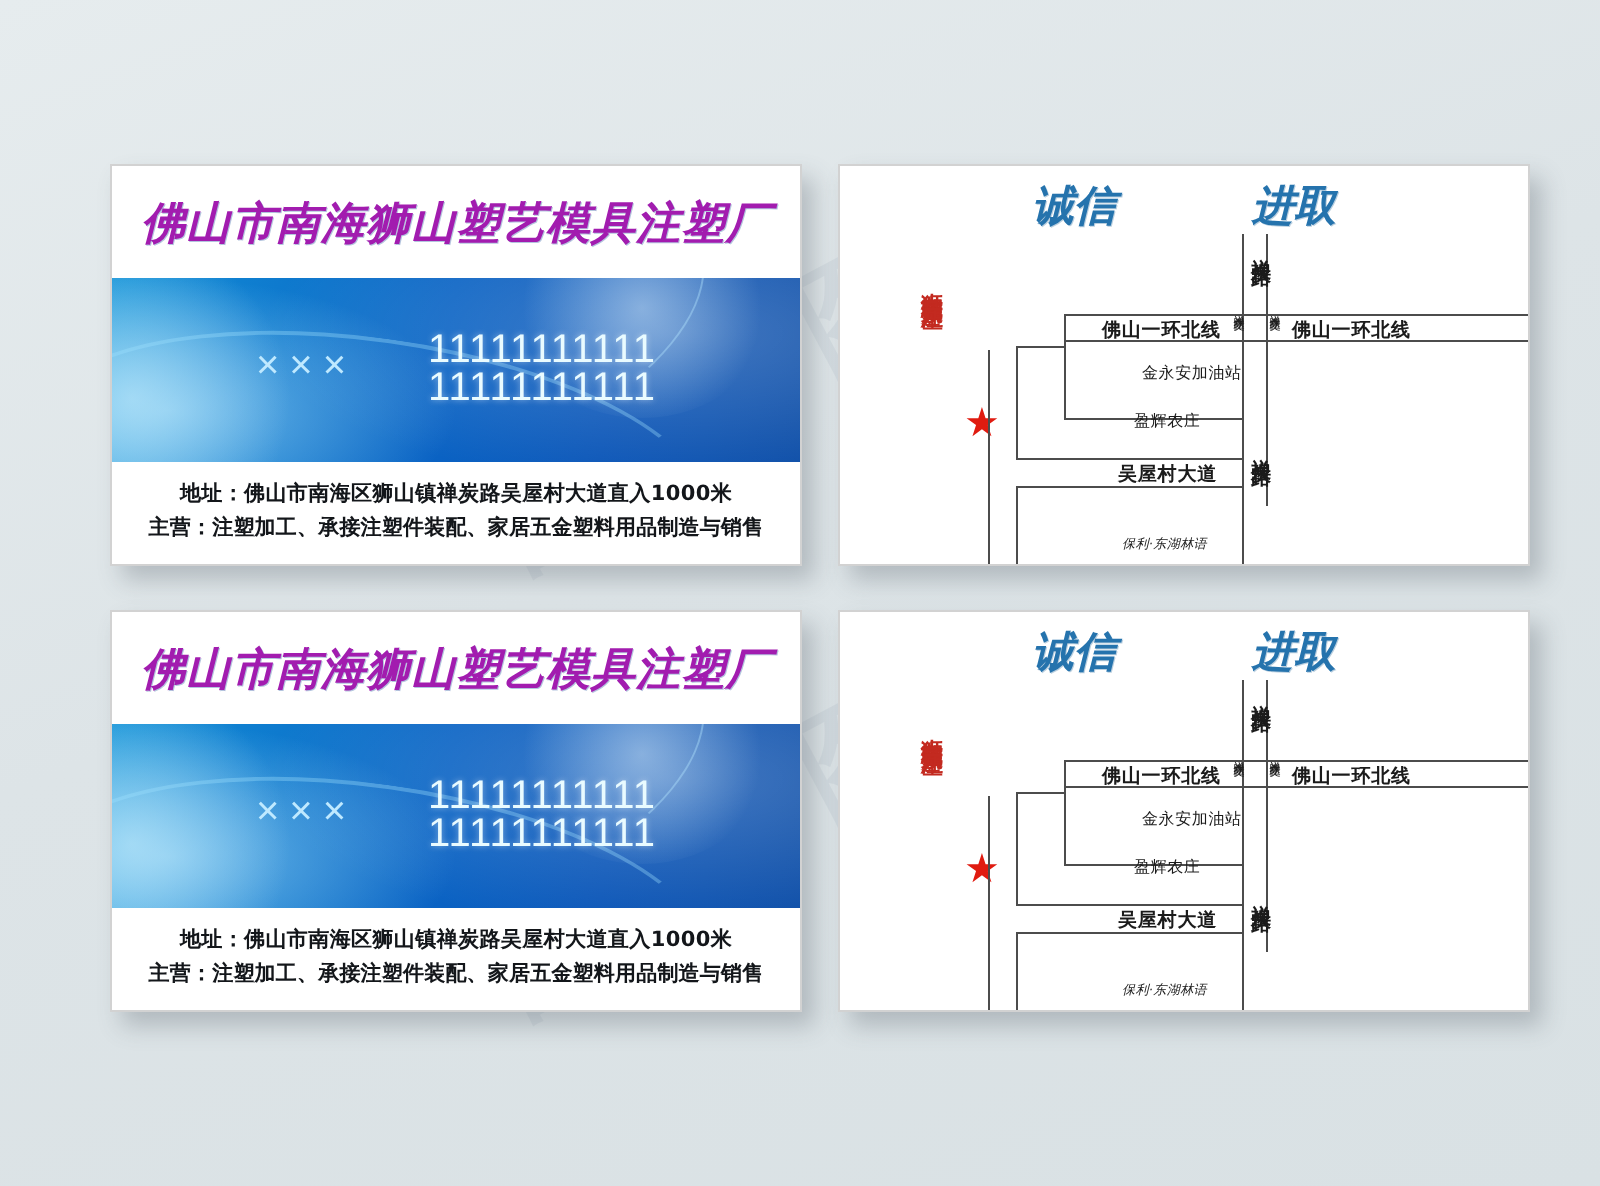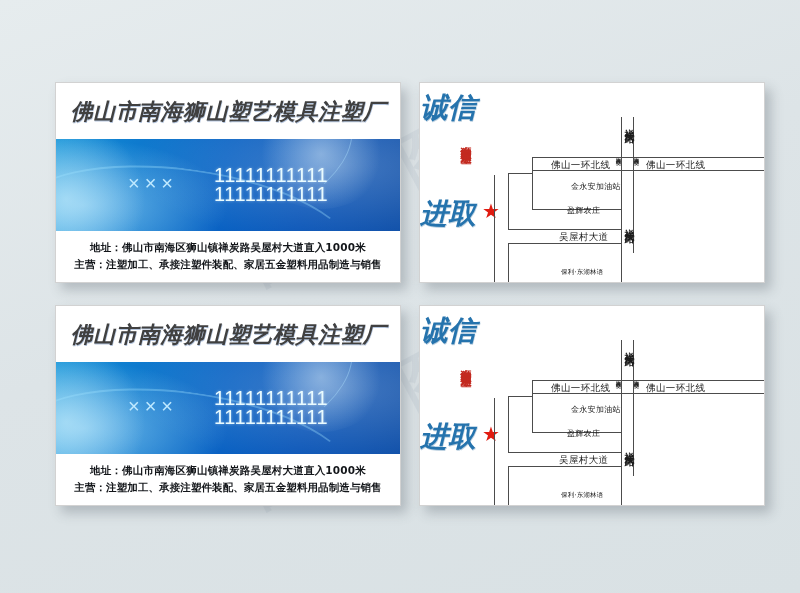--- a/index.html
+++ b/index.html
@@ -50,21 +50,21 @@
   
   .front-title {
     position: absolute;
     top: 14px; left: 0; right: 0;
     text-align: center;
     font-family: "DejaVu Serif", serif;
     font-size: 22px;
     font-weight: bold;
     font-style: italic;
     letter-spacing: 0.5px;
-    color: #404040;
+    color: #a21caf;
     text-shadow: 0.5px 0.5px 0 rgba(40,90,160,0.35);
     white-space: nowrap;
   }
 
   .banner {
     position: absolute;
     left: 0; right: 0;
     top: 56px;
     height: 92px;
     background:
@@ -136,26 +136,25 @@
   .front-info .biz  { letter-spacing: 0.1px; }
 
   
   .back-slogan {
     position: absolute;
     top: 6px; left: 0; right: 0;
     display: flex;
     justify-content: center;
     gap: 68px;
     font-family: "DejaVu Serif", serif;
-    font-size: 28px;
+    font-size: 21px;
     font-weight: bold;
     font-style: italic;
     color: #2573ad;
     text-shadow: 0.5px 0.5px 0 rgba(25,95,150,0.3);
-    flex-direction: column;
   }
 
   .map {
     position: absolute;
     left: 0; top: 30px;
     width: 346px; height: 171px;
   }
 
   
   .factory-label {
@@ -186,23 +185,23 @@
   .rd { position: absolute; background: #4c4c4c; }
   .rd.h { height: 1px; }
   .rd.v { width: 1px; }
 
   .road-label {
     position: absolute;
     font-family: "DejaVu Sans", sans-serif;
     color: #1b1b1b;
     white-space: nowrap;
   }
-  .road-label.big { font-size: 9.5px; font-weight: normal; letter-spacing: 0.4px; text-align: center; }
+  .road-label.big { font-size: 9.5px; font-weight: bold; letter-spacing: 0.4px; text-align: center; }
   .road-label.mid { font-size: 8px; letter-spacing: 0.3px; }
-  .road-label.small { font-size: 6.5px; letter-spacing: 0.2px; }
+  .road-label.small { font-size: 6.5px; letter-spacing: 0.2px; font-style: italic; }
 
   .vlabel {
     position: absolute;
     writing-mode: vertical-rl;
     text-orientation: upright;
     font-family: "DejaVu Sans", sans-serif;
     color: #1b1b1b;
   }
   .vlabel.big { font-size: 10px; font-weight: bold; letter-spacing: 2px; }
   .vlabel.tiny { font-size: 5.5px; letter-spacing: 0.5px; }

